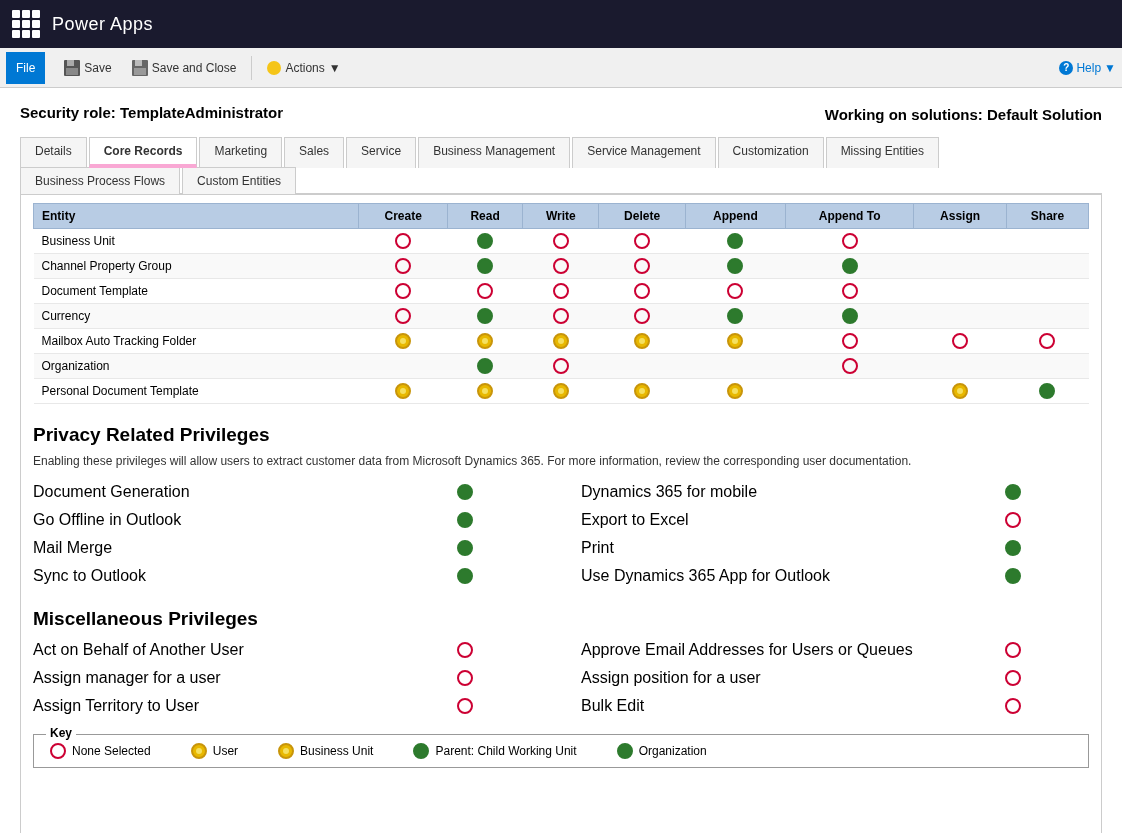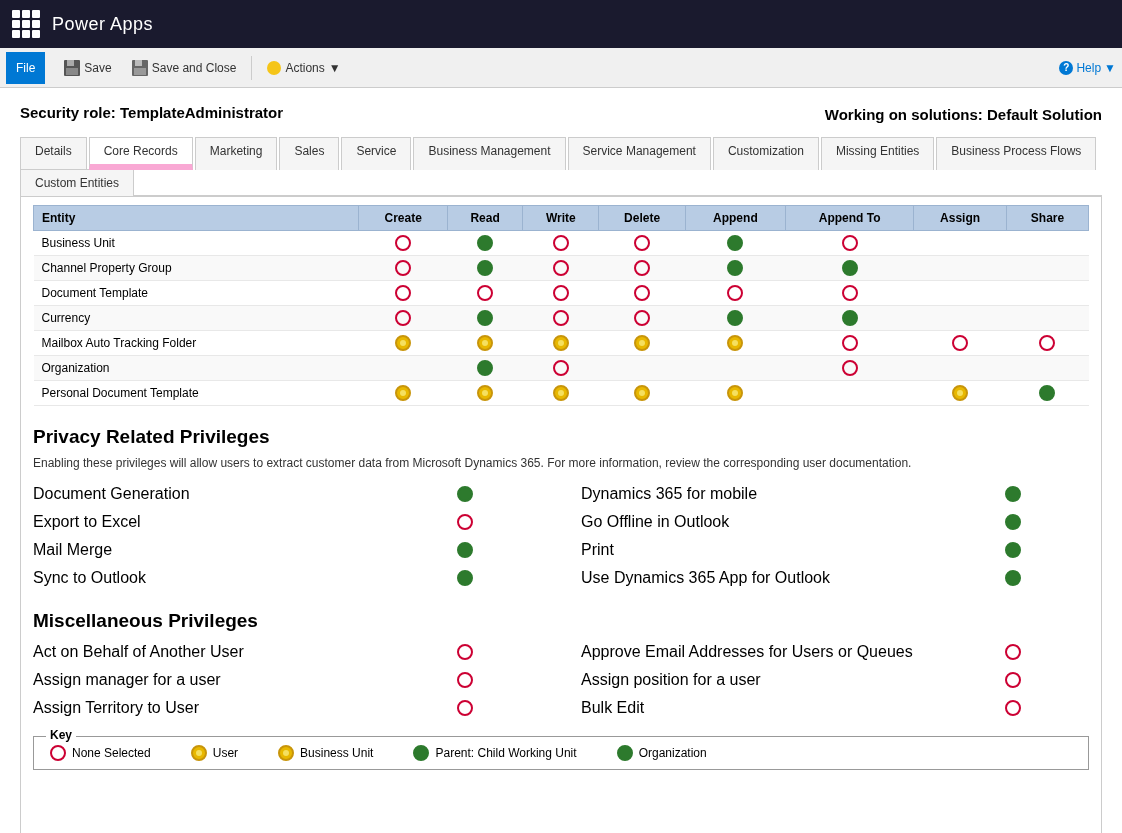--- a/index.html
+++ b/index.html
@@ -106,22 +106,22 @@
       cursor: pointer;
       font-size: 12px;
       color: #333;
       margin-right: 2px;
       margin-bottom: -1px;
       position: relative;
       z-index: 1;
     }
     .tab.active {
       background: #fff;
-      border-bottom: 6px solid #f9a8d4;
-      font-weight: 400;
+      border-bottom: 4px solid #f9a8d4;
+      font-weight: 700;
       z-index: 2;
     }
 
     
     .entity-table {
       width: 100%;
       border-collapse: collapse;
       margin-top: 0;
     }
     .entity-table th {
@@ -418,26 +418,26 @@
         <div class="privileges-grid" id="privacy-grid">
             <div class="priv-row">
               <span class="priv-label">Document Generation</span>
               <span class="priv-circle" style="background: rgb(45, 122, 45); border: 2px solid rgb(45, 122, 45); display: inline-block; width: 16px; height: 16px; border-radius: 50%; vertical-align: middle;"></span>
             </div>
             <div class="priv-row">
               <span class="priv-label">Dynamics 365 for mobile</span>
               <span class="priv-circle" style="background: rgb(45, 122, 45); border: 2px solid rgb(45, 122, 45); display: inline-block; width: 16px; height: 16px; border-radius: 50%; vertical-align: middle;"></span>
             </div>
             <div class="priv-row">
+              <span class="priv-label">Go Offline in Outlook</span>
+              <span class="priv-circle" style="background: rgb(45, 122, 45); border: 2px solid rgb(45, 122, 45); display: inline-block; width: 16px; height: 16px; border-radius: 50%; vertical-align: middle;"></span>
+            </div>
+            <div class="priv-row">
               <span class="priv-label">Export to Excel</span>
               <span class="priv-circle" style="border: 2px solid rgb(204, 0, 51); background: transparent; display: inline-block; width: 16px; height: 16px; border-radius: 50%; vertical-align: middle;"></span>
-            </div>
-            <div class="priv-row">
-              <span class="priv-label">Go Offline in Outlook</span>
-              <span class="priv-circle" style="background: rgb(45, 122, 45); border: 2px solid rgb(45, 122, 45); display: inline-block; width: 16px; height: 16px; border-radius: 50%; vertical-align: middle;"></span>
             </div>
             <div class="priv-row">
               <span class="priv-label">Mail Merge</span>
               <span class="priv-circle" style="background: rgb(45, 122, 45); border: 2px solid rgb(45, 122, 45); display: inline-block; width: 16px; height: 16px; border-radius: 50%; vertical-align: middle;"></span>
             </div>
             <div class="priv-row">
               <span class="priv-label">Print</span>
               <span class="priv-circle" style="background: rgb(45, 122, 45); border: 2px solid rgb(45, 122, 45); display: inline-block; width: 16px; height: 16px; border-radius: 50%; vertical-align: middle;"></span>
             </div>
             <div class="priv-row">

